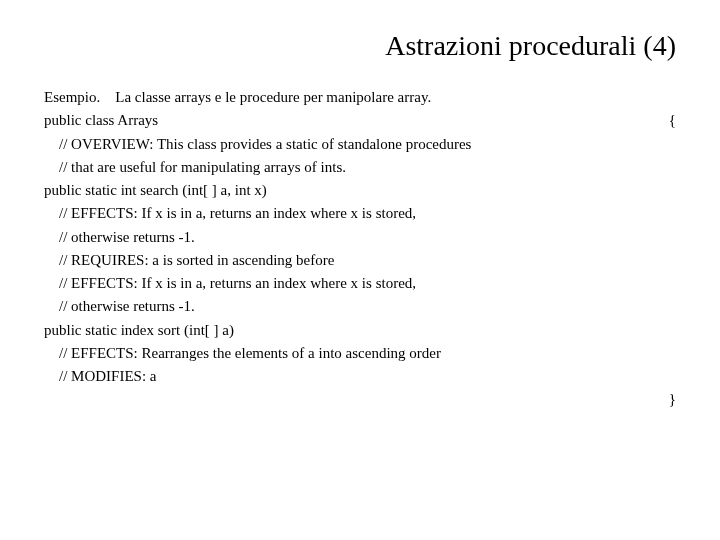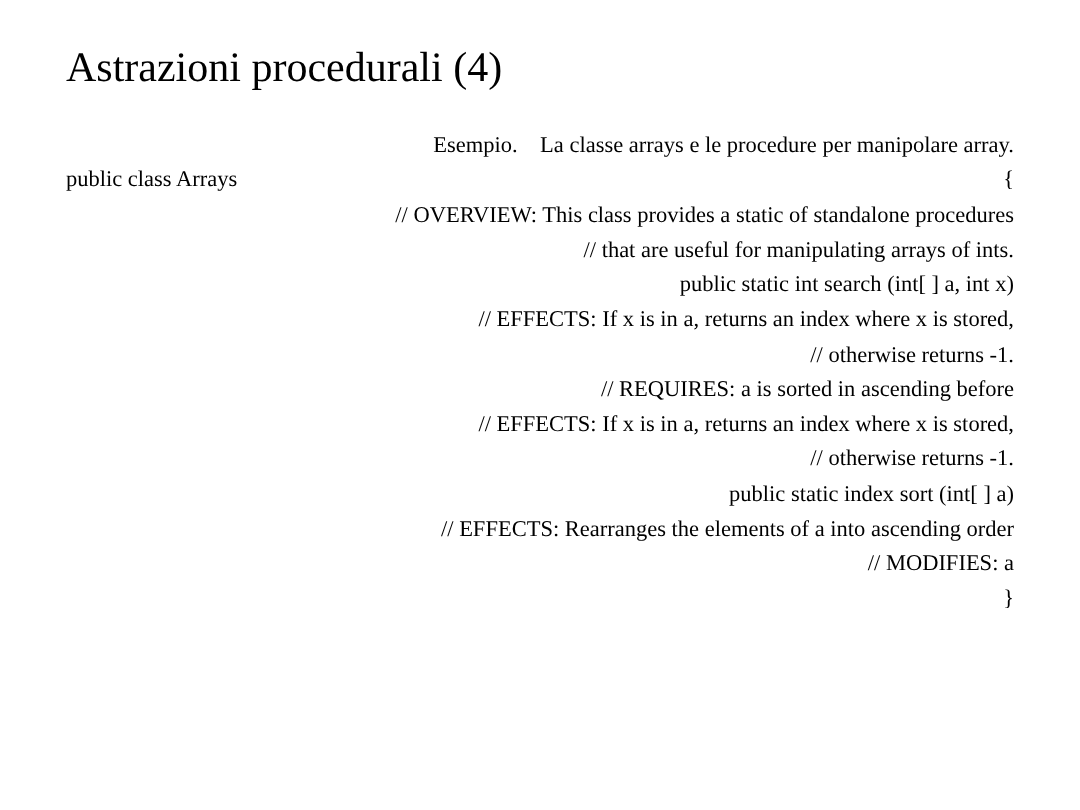--- a/index.html
+++ b/index.html
@@ -13,35 +13,34 @@
       background: #ffffff;
       font-family: 'Times New Roman', Times, serif;
       overflow: hidden;
     }
     .page {
       width: 720px;
       height: 540px;
       padding: 30px 44px 20px 44px;
     }
     .title {
-      text-align: left;
+      text-align: right;
       font-size: 28px;
       font-weight: normal;
       margin-bottom: 24px;
       font-family: 'Times New Roman', Times, serif;
     }
     .content {
       font-size: 15px;
       line-height: 1.55;
       font-family: 'Times New Roman', Times, serif;
     }
     .line {
       display: flex;
       width: 100%;
-      justify-content: flex-end;
     }
     .line-text {
       white-space: pre;
     }
     .spacer {
       flex: 1;
     }
     .brace {
       margin-left: auto;
     }

